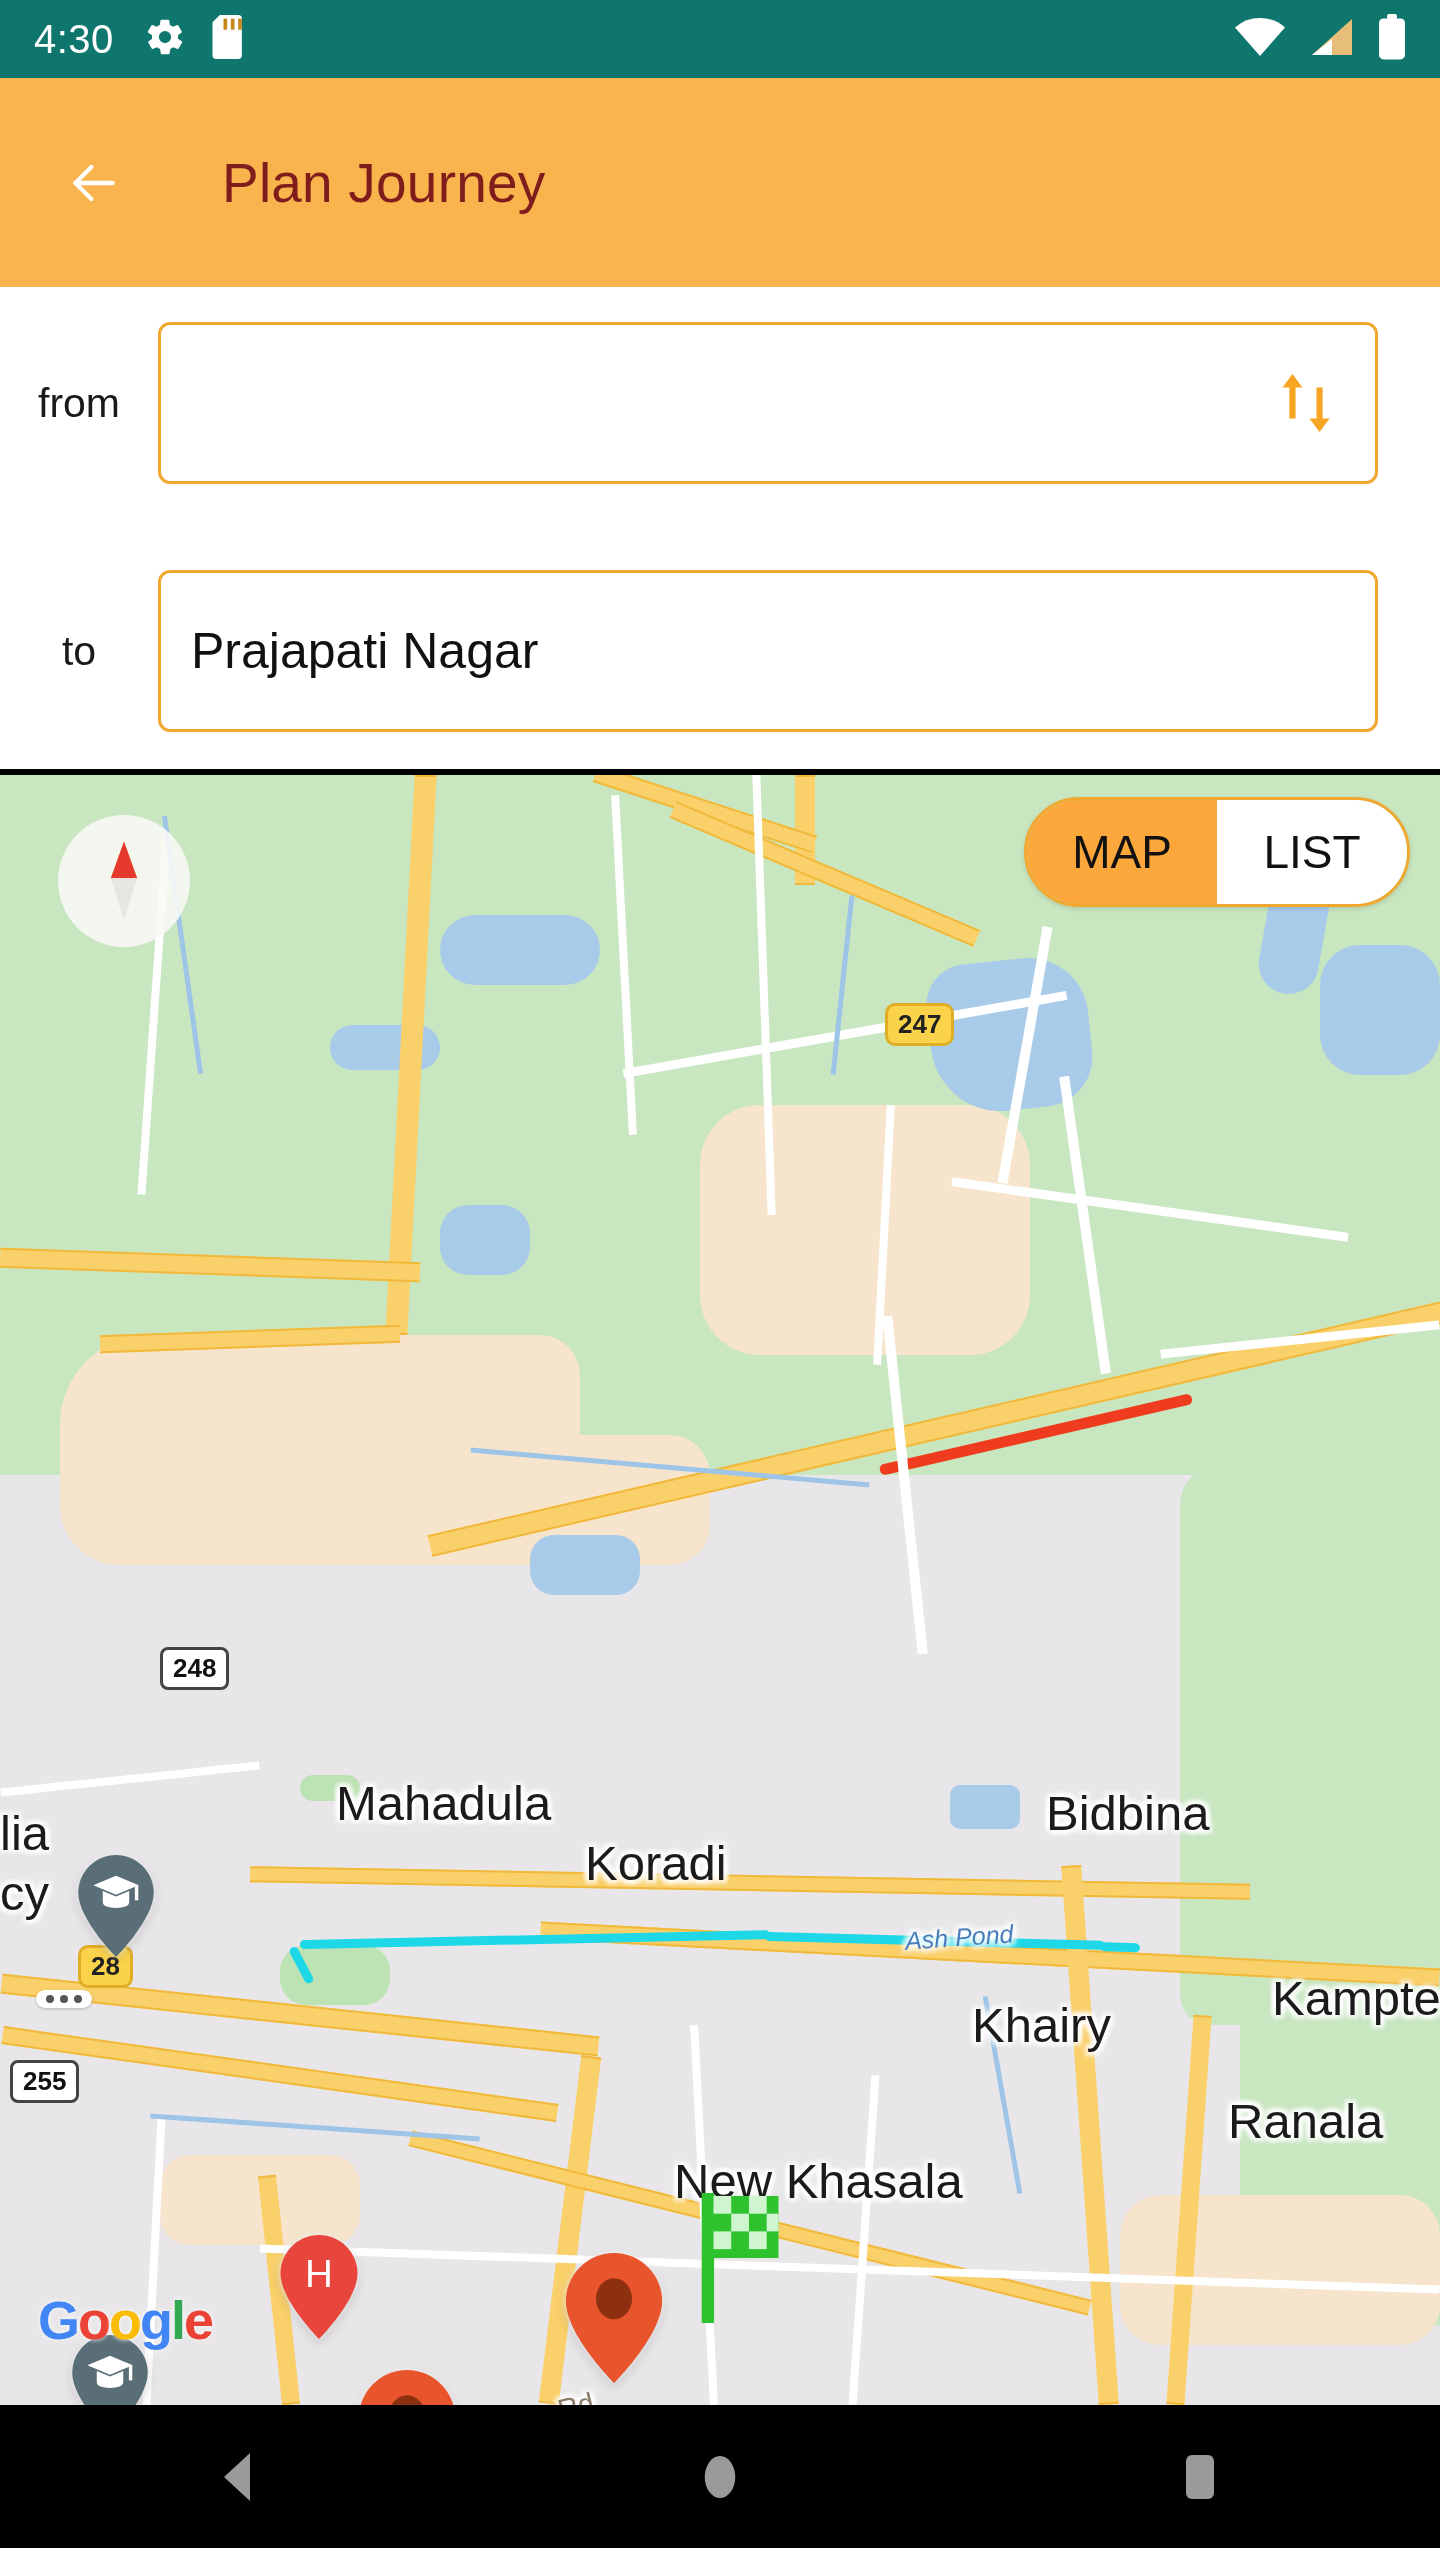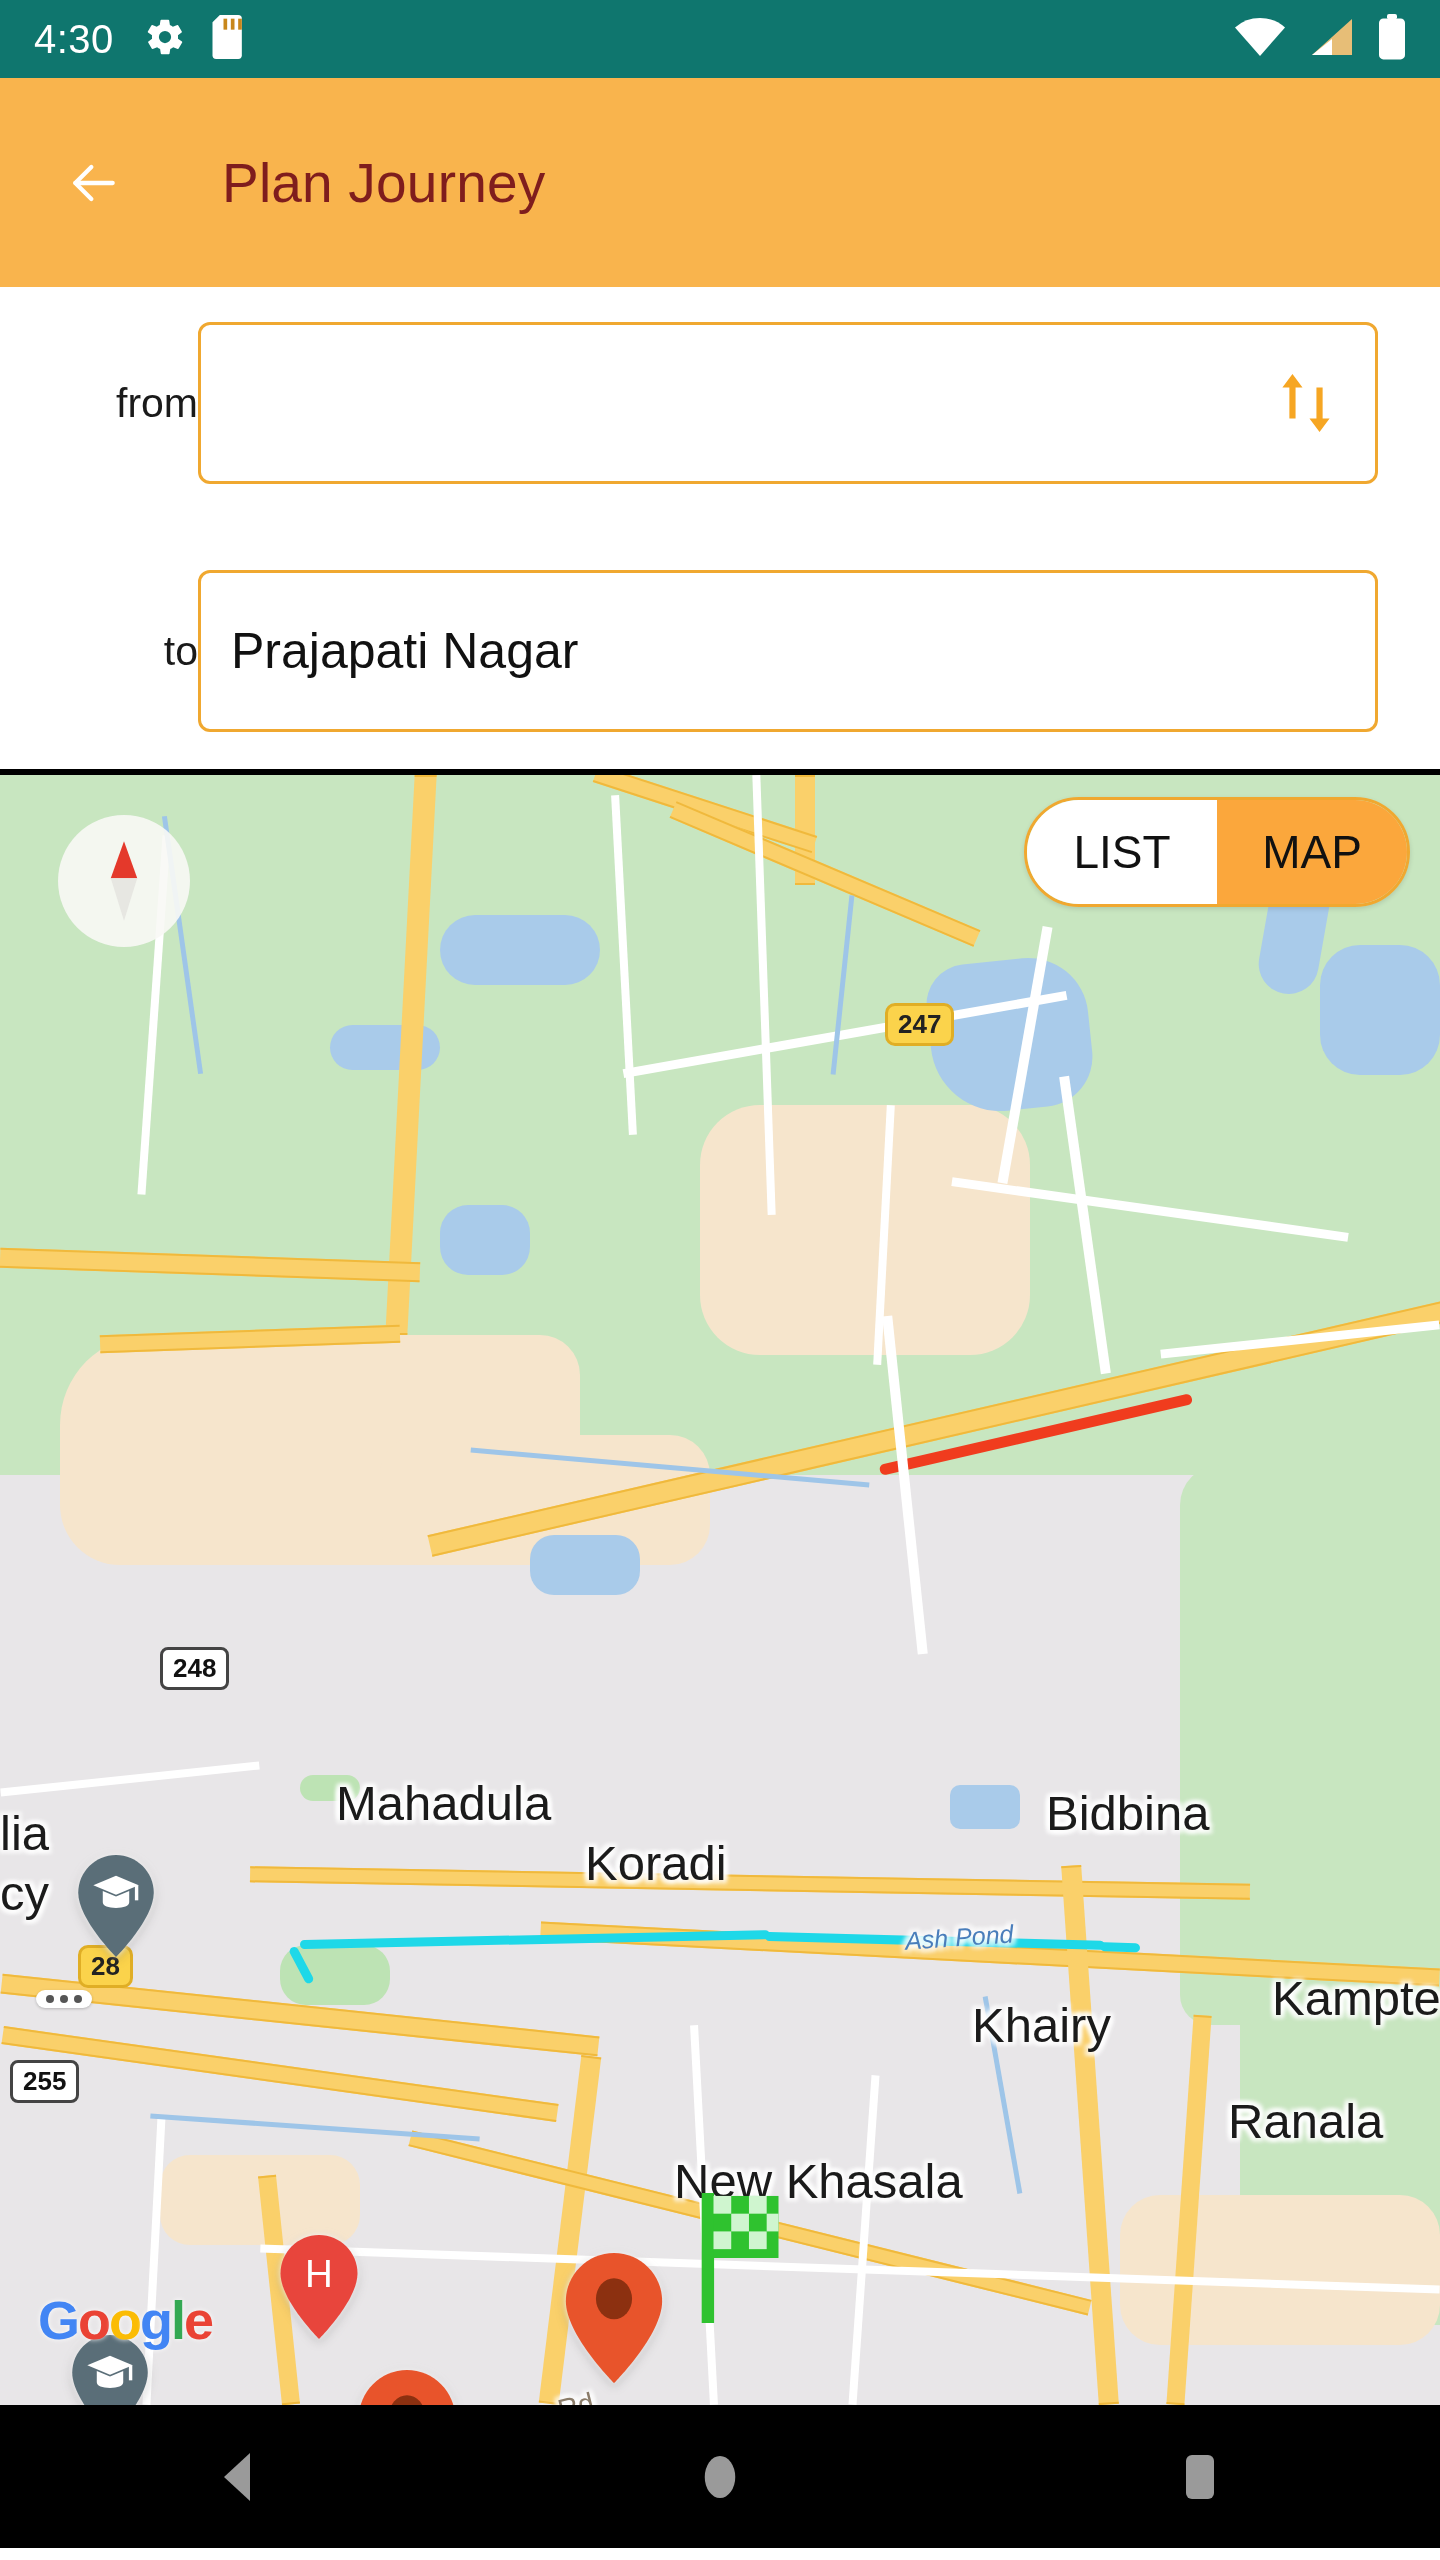--- a/index.html
+++ b/index.html
@@ -16,21 +16,21 @@
 
   
   .appbar { height:209px; background:#F9B44D; display:flex; align-items:center;
     padding:0 62px; }
   .back-arrow { width:64px; height:64px; flex:0 0 auto; }
   .appbar-title { font-size:55px; color:#7f1d1d; margin-left:96px; letter-spacing:.2px; }
 
   
   .form-area { background:#fff; padding:18px 0 20px 0; }
   .field-row { display:flex; align-items:center; height:196px; }
-  .field-label { width:198px; text-align:right; font-size:41px; color:#1a1a1a; }
+  .field-label { width:158px; text-align:center; font-size:41px; color:#1a1a1a; }
   .field-box { position:relative; flex:1; margin-right:62px; height:162px;
     border:3px solid #F0A830; border-radius:12px; background:#fff;
     display:flex; align-items:center; padding:0 30px; }
   .field-value { font-size:50px; color:#111; white-space:nowrap; overflow:hidden; }
   .swap-icon { position:absolute; right:40px; top:50%; transform:translateY(-50%);
     width:58px; height:74px; }
   .row-gap { height:52px; }
   .divider { height:6px; background:#000; }
 
   
@@ -357,22 +357,22 @@
     </div>
 
     <div class="google">
       <span class="g1">G</span><span class="g2">o</span><span class="g3">o</span><span class="g4">g</span><span class="g5">l</span><span class="g6">e</span>
     </div>
 
   </div>
 
 
   <div class="toggle">
+    <div class="toggle-btn active">MAP</div>
     <div class="toggle-btn inactive">LIST</div>
-    <div class="toggle-btn active">MAP</div>
   </div>
 
 </div>
 
 <div class="navbar">
   <span class="nav-btn">
     <svg width="48" height="52" viewBox="0 0 24 26">
         <path d="M17 1L4 13l13 12z" fill="#9A9A9A"></path>
       </svg>
   </span>

